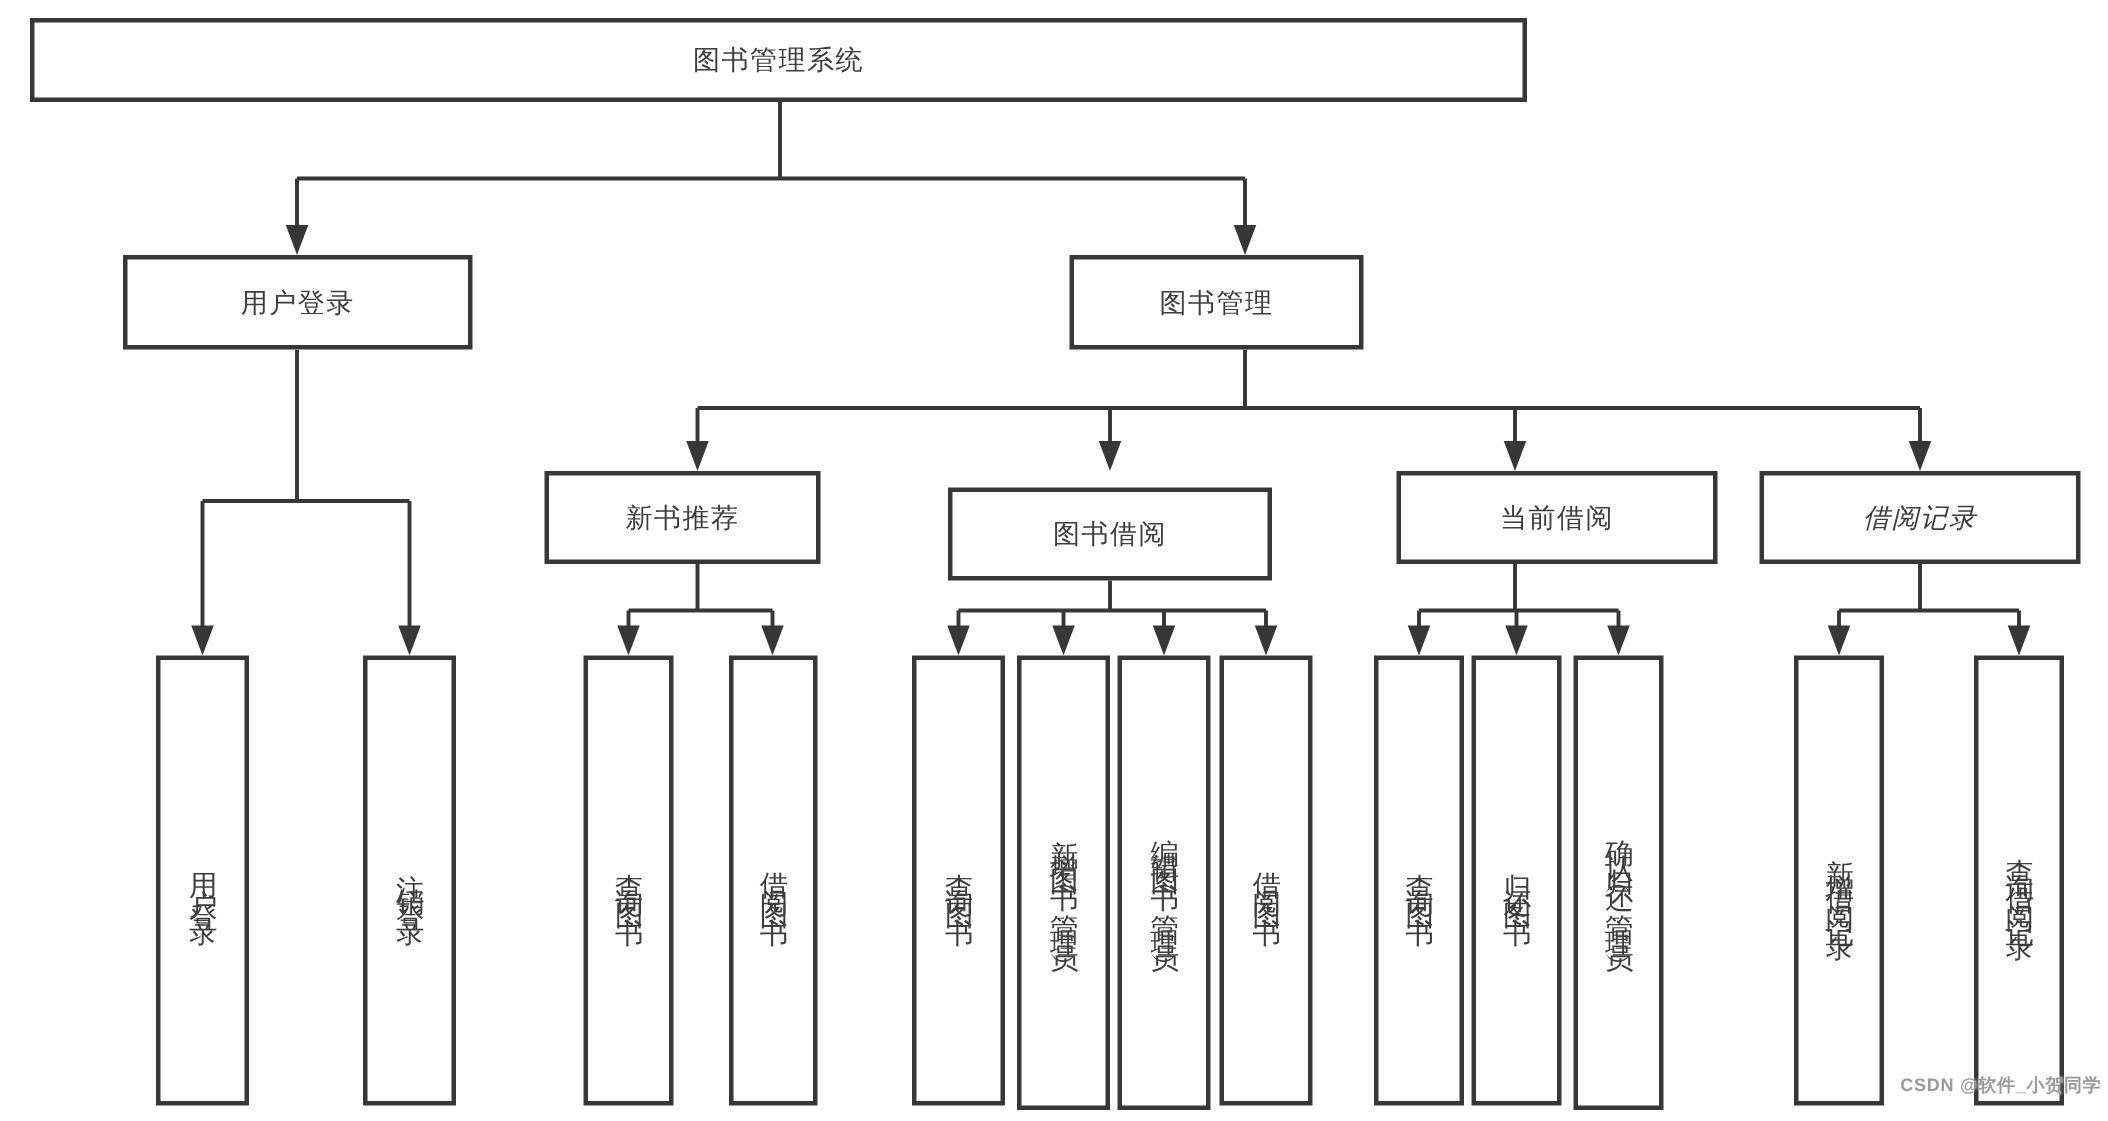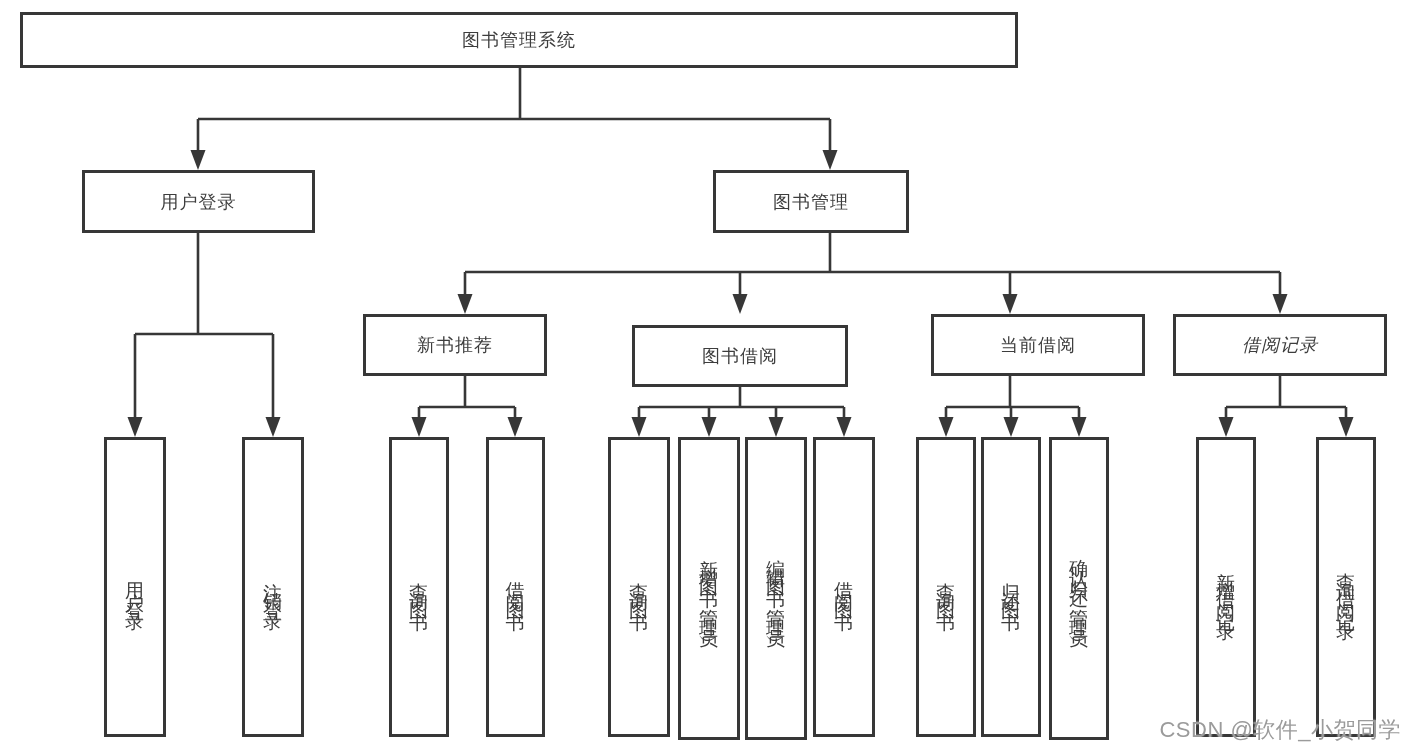--- a/index.html
+++ b/index.html
@@ -43,25 +43,26 @@
     text-orientation: mixed;
     font-size: 19px;
     letter-spacing: 10px;
     line-height: 1;
     white-space: nowrap;
   }
   .watermark {
     position: absolute;
     right: 4px;
     top: 715px;
-    font-size: 22px;
+    font-size: 12px;
     color: #9b9b9b;
     text-shadow: 0 0 2px #ffffff;
     letter-spacing: 0.5px;
     white-space: nowrap;
+    font-weight: bold;
   }
 </style>
 </head>
 <body>
 
 <div class="stage">
 
   <svg class="connectors" width="1405" height="747" viewBox="0 0 1405 747" xmlns="http://www.w3.org/2000/svg">
     <g stroke="#373737" stroke-width="2.6" fill="none">
 

